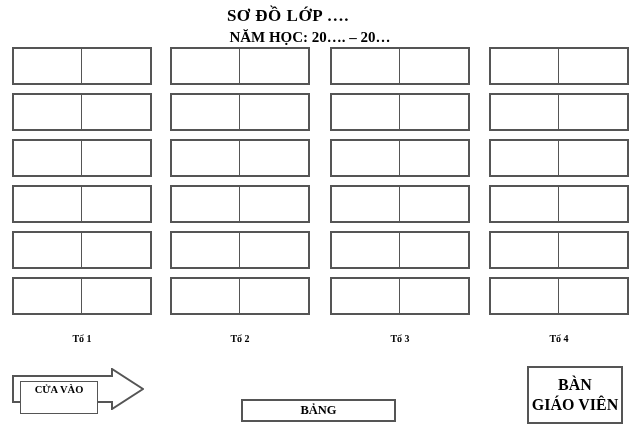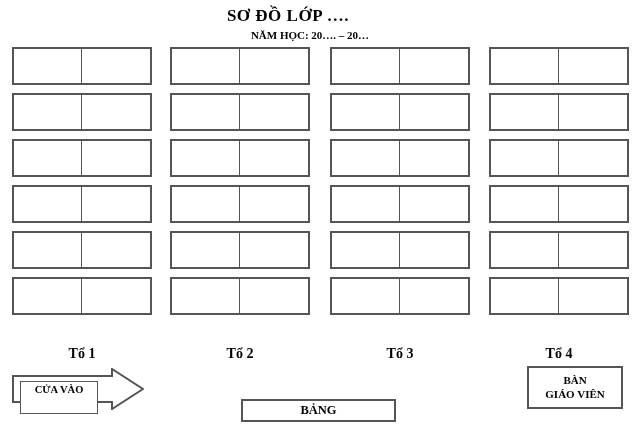--- a/index.html
+++ b/index.html
@@ -23,21 +23,21 @@
     left: 0;
     width: 576px;
     text-align: center;
   }
   #main-title {
     font-size: 17px;
     font-weight: bold;
     letter-spacing: 0.5px;
   }
   #sub-title {
-    font-size: 11px;
+    font-size: 15px;
     font-weight: bold;
     margin-top: 3px;
     padding-left: 44px;  
   }
 
   
   #seating-area {
     position: absolute;
     top: 47px;
     left: 0;
@@ -68,24 +68,24 @@
     flex: 1 1 50%;
     height: 100%;
     background: #ffffff;
   }
   .seat.left {
     border-right: 1px solid #555555;
   }
 
   .group-label {
     position: absolute;
-    top: 299px;
+    top: 286px;
     width: 140px;
     text-align: center;
-    font-size: 14px;
+    font-size: 10px;
     font-weight: bold;
   }
   .group-label[data-col="0"] { left: 12px; }
   .group-label[data-col="1"] { left: 170px; }
   .group-label[data-col="2"] { left: 330px; }
   .group-label[data-col="3"] { left: 489px; }
 
   
   #door-arrow {
     position: absolute;
@@ -128,28 +128,28 @@
     font-weight: bold;
     background: #ffffff;
   }
 
   
   #teacher-desk {
     position: absolute;
     left: 527px;
     top: 366px;
     width: 96px;
-    height: 43px;
+    height: 58px;
     box-sizing: border-box;
     border: 2px solid #555555;
     display: flex;
     flex-direction: column;
     align-items: center;
     justify-content: center;
-    font-size: 11px;
+    font-size: 16px;
     font-weight: bold;
     line-height: 1.25;
     background: #ffffff;
     text-align: center;
   }
 </style>
 </head>
 <body>
 
 <div id="title-block">

